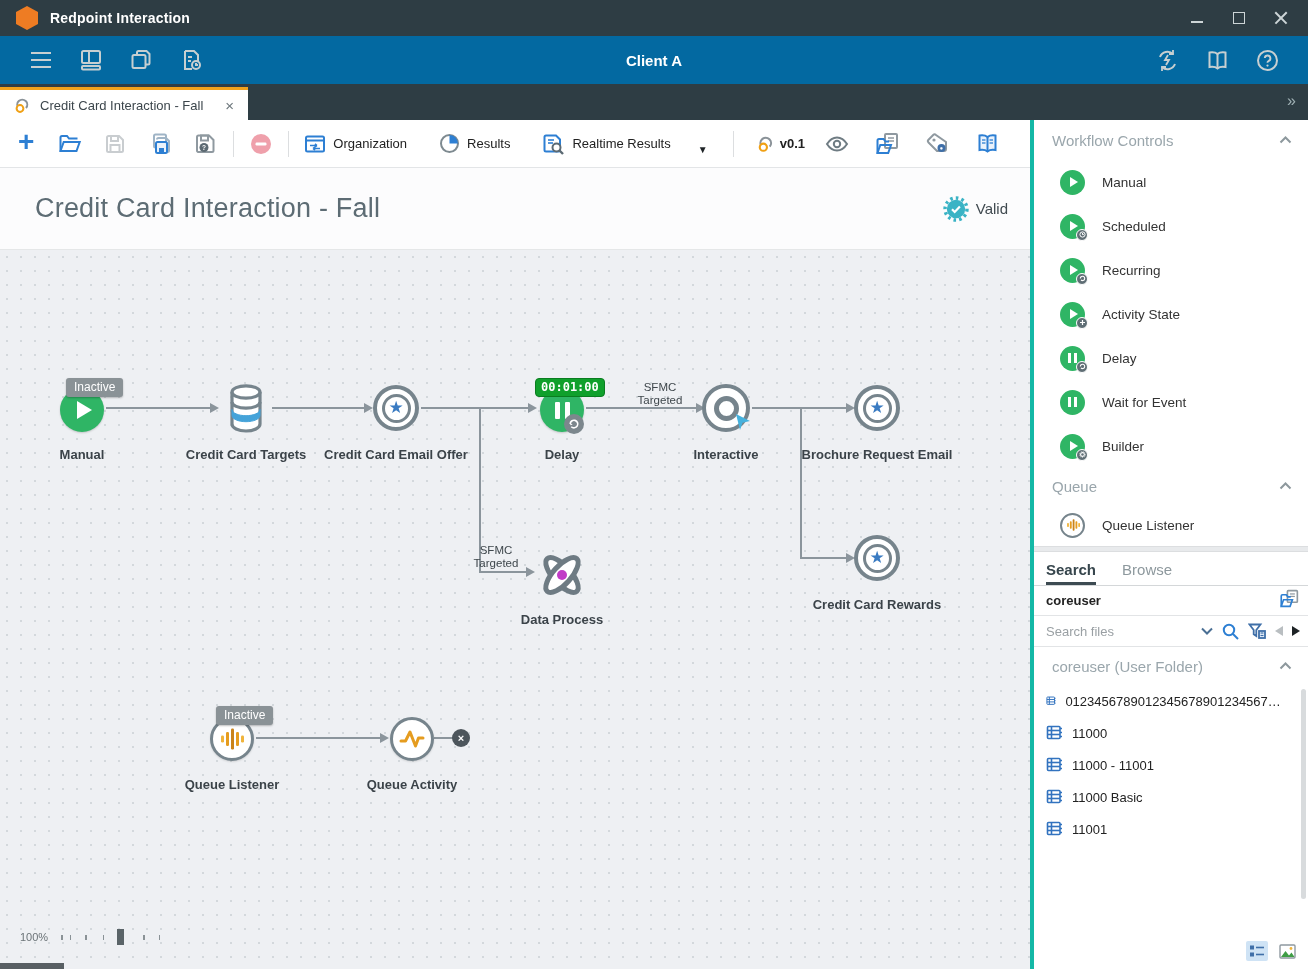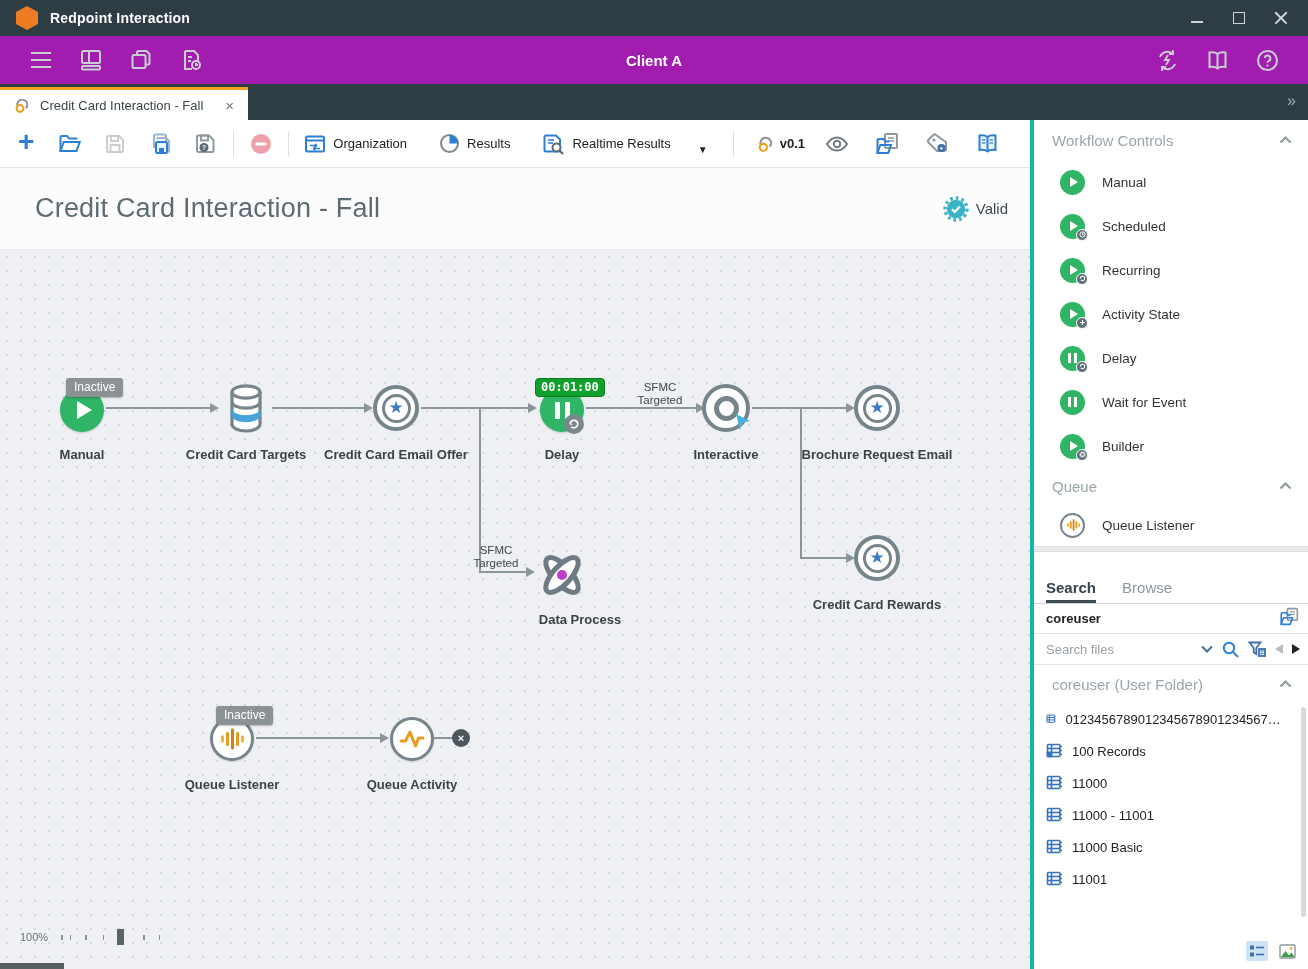--- a/index.html
+++ b/index.html
@@ -13,21 +13,21 @@
   .logo-hex { width:22px; height:24px; background:#ee7c23;
     clip-path:polygon(50% 0,100% 25%,100% 75%,50% 100%,0 75%,0 25%); margin-right:12px; }
   .app-title { color:#fff; font-size:14px; font-weight:bold; letter-spacing:.2px; }
   .win-controls { margin-left:auto; display:flex; align-items:center; gap:28px; padding-right:6px; }
   .wc { width:14px; height:14px; position:relative; cursor:pointer; }
   .wc-min::after { content:""; position:absolute; left:1px; right:1px; bottom:2px; height:2px; background:#cdd5d7; }
   .wc-max::after { content:""; position:absolute; inset:1px; border:1.5px solid #cdd5d7; }
   .wc-close::before,.wc-close::after { content:""; position:absolute; left:-1px; top:6px; width:16px; height:1.8px; background:#cdd5d7; }
   .wc-close::before { transform:rotate(45deg);} .wc-close::after { transform:rotate(-45deg);}
 
-  .menubar { height:48px; background:#a21caf; display:flex; align-items:center; padding:0 28px; position:relative; }
+  .menubar { height:48px; background:#0369a1; display:flex; align-items:center; padding:0 28px; position:relative; }
   .mb-left { display:flex; align-items:center; gap:24px; }
   .mb-ic { width:26px; height:26px; display:flex; align-items:center; justify-content:center; cursor:pointer; }
   .hamburger { display:flex; flex-direction:column; gap:4.5px; }
   .hamburger div { width:20px; height:2.5px; background:#c7cfd1; }
   .mb-center { position:absolute; left:0; right:0; text-align:center; color:#fff; font-size:15px; font-weight:bold; pointer-events:none; }
   .mb-right { margin-left:auto; display:flex; align-items:center; gap:24px; }
 
   
   .tabstrip { height:36px; background:#2e3d44; display:flex; align-items:flex-end; position:relative; }
   .tab { width:248px; height:33px; background:#fff; border-top:3px solid #f0a21c; display:flex; align-items:center; padding:0 10px 0 14px; gap:9px; cursor:pointer; }
@@ -94,21 +94,21 @@
   .pal-item { height:44px; display:flex; align-items:center; padding-left:26px; gap:17px; cursor:pointer; }
   .pal-ic { width:25px; height:25px; border-radius:50%; background:#2fb565; position:relative; display:flex; align-items:center; justify-content:center; flex:0 0 auto; }
   .pal-ic .pg { width:0; height:0; border-top:5px solid transparent; border-bottom:5px solid transparent; border-left:8.5px solid #fff; margin-left:3px; }
   .pal-ic .pz { display:flex; gap:2.5px; }
   .pal-ic .pz div { width:3px; height:10px; background:#fff; }
   .subbadge { position:absolute; right:-3px; bottom:-2px; width:12px; height:12px; border-radius:50%; background:#5f6e75; border:1.5px solid #fff; display:flex; align-items:center; justify-content:center; }
   .pal-ic-q { width:25px; height:25px; border-radius:50%; border:2px solid #76848c; background:#fff; display:flex; align-items:center; justify-content:center; flex:0 0 auto; }
   .pal-label { font-size:13.5px; color:#333; font-weight:500; }
   .queue-header { height:36px; }
   .split { height:6px; background:#e8eaec; border-top:1px solid #dcdee0; border-bottom:1px solid #dcdee0; }
-  .stabs { height:52px; display:flex; align-items:flex-end; gap:26px; padding:0 0 0 12px; border-bottom:1px solid #d4d7d9; }
+  .stabs { height:34px; display:flex; align-items:flex-end; gap:26px; padding:0 0 0 12px; border-bottom:1px solid #d4d7d9; }
   .stab { font-size:15px; padding-bottom:7px; cursor:pointer; }
   .stab.active { color:#36454c; font-weight:bold; border-bottom:3px solid #3d4b52; padding-bottom:4px; }
   .stab.idle { color:#8d989d; }
   .scope-row { height:30px; display:flex; align-items:center; padding:0 8px 0 12px; border-bottom:1px solid #e2e4e6; }
   .scope-val { font-size:13px; font-weight:bold; color:#222; }
   .scope-row .ric { margin-left:auto; cursor:pointer; }
   .search-row { height:31px; display:flex; align-items:center; padding:0 8px 0 12px; border-bottom:1px solid #e2e4e6; gap:9px; }
   .search-input { border:none; outline:none; flex:1; font-size:13px; color:#6d28d9; font-family:"Liberation Sans",sans-serif; background:transparent; min-width:0; }
   .search-input::placeholder { color:#9aa0a4; }
   .sicon { flex:0 0 auto; cursor:pointer; display:flex; align-items:center; }
@@ -432,21 +432,21 @@
         </div>
         <div class="nlabel" style="left:877px;top:347px;">Credit Card Rewards</div>
 
         <div style="position:absolute;left:534px;top:297px;">
           <svg width="56" height="56" viewBox="0 0 56 56">
             <ellipse cx="28" cy="28" rx="22" ry="9" fill="#fff" stroke="#6e7b83" stroke-width="5" transform="rotate(48 28 28)"></ellipse>
             <ellipse cx="28" cy="28" rx="22" ry="9" fill="#fff" stroke="#6e7b83" stroke-width="5" transform="rotate(-48 28 28)"></ellipse>
             <circle cx="28" cy="28" r="5" fill="#c13bc7"></circle>
           </svg>
         </div>
-        <div class="nlabel" style="left:562px;top:362px;margin-left:18px;">Data Process</div>
+        <div class="nlabel" style="left:562px;top:362px;">Data Process</div>
 
         <div class="badge-gray" style="left:216px;top:456px;">Inactive</div>
         <div class="circle white-node" style="left:210px;top:467px;">
           <svg width="26" height="26" viewBox="0 0 26 26">
             <rect x="2" y="9.5" width="3" height="7" rx="1.2" fill="#f0b43c"></rect>
             <rect x="7" y="6" width="3" height="14" rx="1.2" fill="#e59c1f"></rect>
             <rect x="12" y="2.5" width="3" height="21" rx="1.2" fill="#c9831a"></rect>
             <rect x="17" y="6" width="3" height="14" rx="1.2" fill="#e59c1f"></rect>
             <rect x="22" y="9.5" width="3" height="7" rx="1.2" fill="#f0b43c"></rect>
           </svg>
@@ -646,73 +646,60 @@
               <line x1="14" y1="11.5" x2="16" y2="11.5" stroke-width="1.3"></line>
             </svg>
           <div class="file-label">01234567890123456789012345678901234567890123456789</div>
         </div>
         <div class="file-item">
           <svg width="17" height="16" viewBox="0 0 17 16" fill="none" stroke="#3273bf" stroke-width="1.6">
               <rect x="1.5" y="1.5" width="12.5" height="12" rx="1"></rect>
               <line x1="5.5" y1="1.5" x2="5.5" y2="13.5"></line>
               <line x1="1.5" y1="5.5" x2="14" y2="5.5"></line>
               <line x1="1.5" y1="9.5" x2="14" y2="9.5"></line>
-              <rect x="1.5" y="9.5" width="4" height="4" fill="#3273bf"></rect>
               <line x1="14" y1="3.5" x2="16" y2="3.5" stroke-width="1.3"></line>
               <line x1="14" y1="7.5" x2="16" y2="7.5" stroke-width="1.3"></line>
               <line x1="14" y1="11.5" x2="16" y2="11.5" stroke-width="1.3"></line>
             </svg>
-          <div class="file-label">100 Records</div>
+          <div class="file-label">11000</div>
         </div>
         <div class="file-item">
           <svg width="17" height="16" viewBox="0 0 17 16" fill="none" stroke="#3273bf" stroke-width="1.6">
               <rect x="1.5" y="1.5" width="12.5" height="12" rx="1"></rect>
               <line x1="5.5" y1="1.5" x2="5.5" y2="13.5"></line>
               <line x1="1.5" y1="5.5" x2="14" y2="5.5"></line>
               <line x1="1.5" y1="9.5" x2="14" y2="9.5"></line>
               <line x1="14" y1="3.5" x2="16" y2="3.5" stroke-width="1.3"></line>
               <line x1="14" y1="7.5" x2="16" y2="7.5" stroke-width="1.3"></line>
               <line x1="14" y1="11.5" x2="16" y2="11.5" stroke-width="1.3"></line>
             </svg>
-          <div class="file-label">11000</div>
+          <div class="file-label">11000 - 11001</div>
         </div>
         <div class="file-item">
           <svg width="17" height="16" viewBox="0 0 17 16" fill="none" stroke="#3273bf" stroke-width="1.6">
               <rect x="1.5" y="1.5" width="12.5" height="12" rx="1"></rect>
               <line x1="5.5" y1="1.5" x2="5.5" y2="13.5"></line>
               <line x1="1.5" y1="5.5" x2="14" y2="5.5"></line>
               <line x1="1.5" y1="9.5" x2="14" y2="9.5"></line>
               <line x1="14" y1="3.5" x2="16" y2="3.5" stroke-width="1.3"></line>
               <line x1="14" y1="7.5" x2="16" y2="7.5" stroke-width="1.3"></line>
               <line x1="14" y1="11.5" x2="16" y2="11.5" stroke-width="1.3"></line>
             </svg>
-          <div class="file-label">11000 - 11001</div>
+          <div class="file-label">11000 Basic</div>
         </div>
         <div class="file-item">
           <svg width="17" height="16" viewBox="0 0 17 16" fill="none" stroke="#3273bf" stroke-width="1.6">
               <rect x="1.5" y="1.5" width="12.5" height="12" rx="1"></rect>
               <line x1="5.5" y1="1.5" x2="5.5" y2="13.5"></line>
               <line x1="1.5" y1="5.5" x2="14" y2="5.5"></line>
               <line x1="1.5" y1="9.5" x2="14" y2="9.5"></line>
               <line x1="14" y1="3.5" x2="16" y2="3.5" stroke-width="1.3"></line>
               <line x1="14" y1="7.5" x2="16" y2="7.5" stroke-width="1.3"></line>
               <line x1="14" y1="11.5" x2="16" y2="11.5" stroke-width="1.3"></line>
             </svg>
-          <div class="file-label">11000 Basic</div>
-        </div>
-        <div class="file-item">
-          <svg width="17" height="16" viewBox="0 0 17 16" fill="none" stroke="#3273bf" stroke-width="1.6">
-              <rect x="1.5" y="1.5" width="12.5" height="12" rx="1"></rect>
-              <line x1="5.5" y1="1.5" x2="5.5" y2="13.5"></line>
-              <line x1="1.5" y1="5.5" x2="14" y2="5.5"></line>
-              <line x1="1.5" y1="9.5" x2="14" y2="9.5"></line>
-              <line x1="14" y1="3.5" x2="16" y2="3.5" stroke-width="1.3"></line>
-              <line x1="14" y1="7.5" x2="16" y2="7.5" stroke-width="1.3"></line>
-              <line x1="14" y1="11.5" x2="16" y2="11.5" stroke-width="1.3"></line>
-            </svg>
           <div class="file-label">11001</div>
         </div>
         <div class="vscroll"></div>
       </div>
 
       <div class="sb-footer">
         <div class="view-btn active">
           <svg width="16" height="14" viewBox="0 0 16 14" fill="none" stroke="#3f6fa8" stroke-width="1.6">
             <rect x="1" y="1.5" width="4" height="4" fill="#3f6fa8" stroke="none"></rect>
               <line x1="7" y1="3.5" x2="15" y2="3.5"></line>

